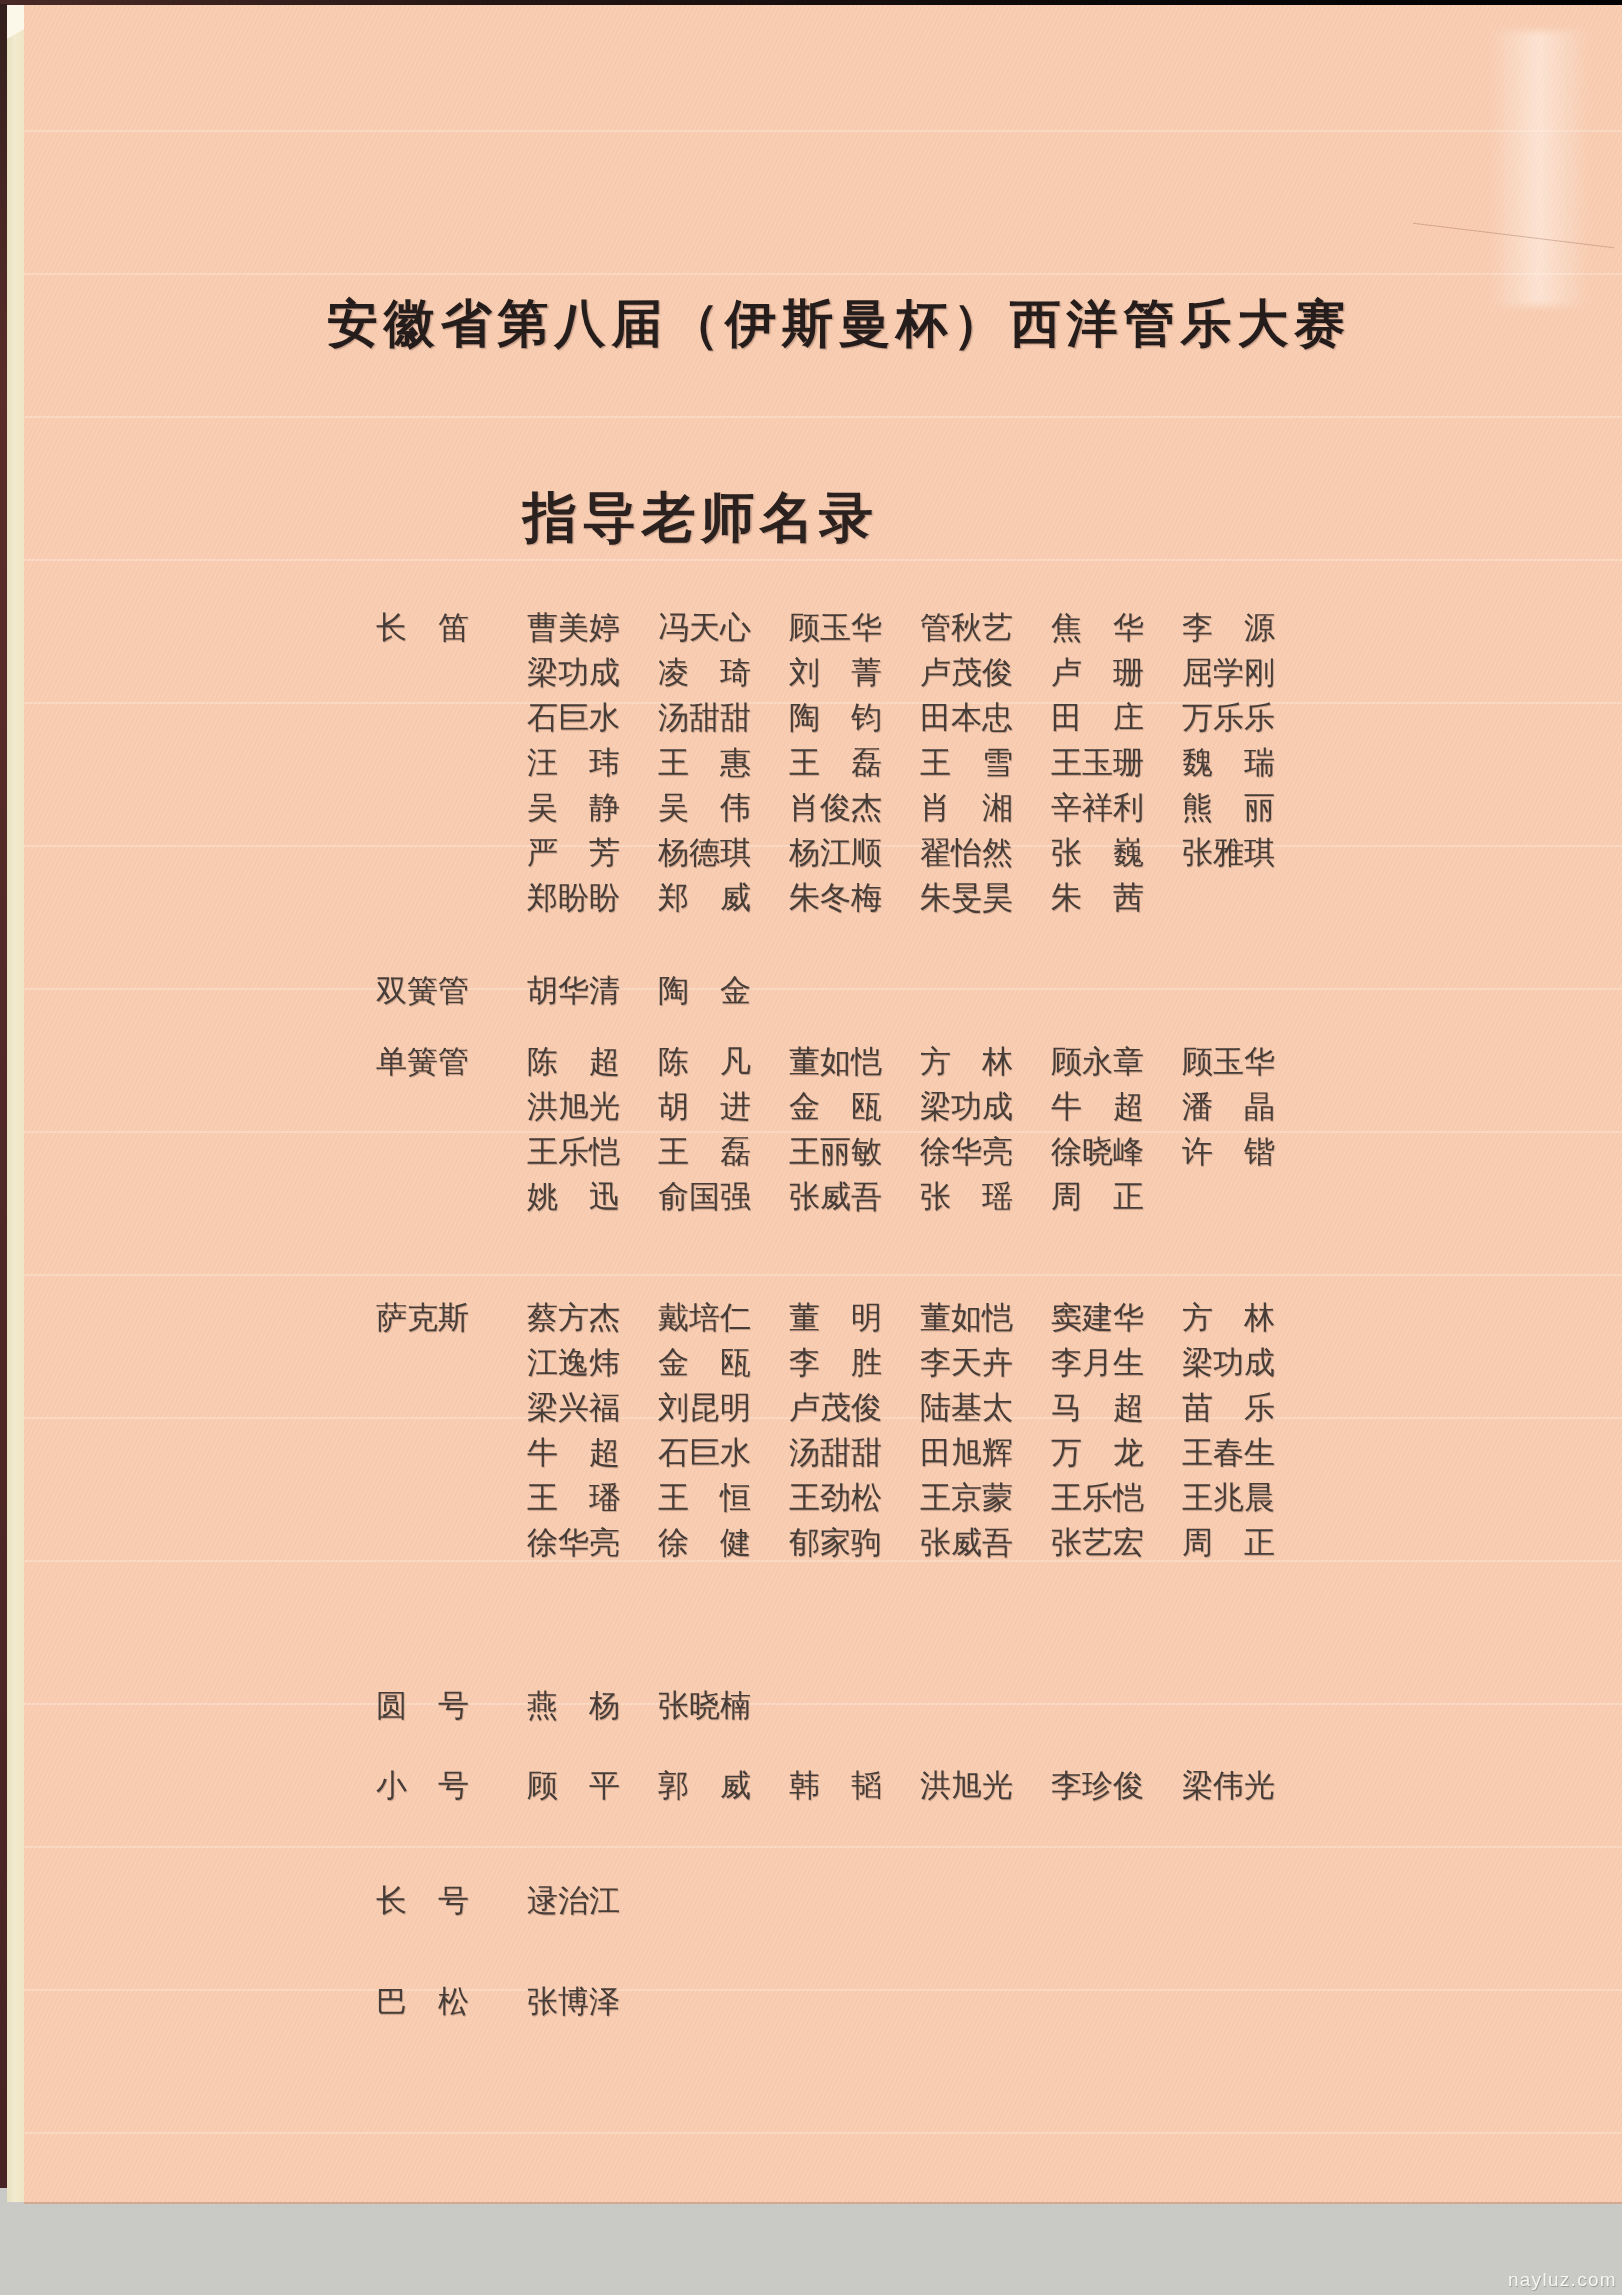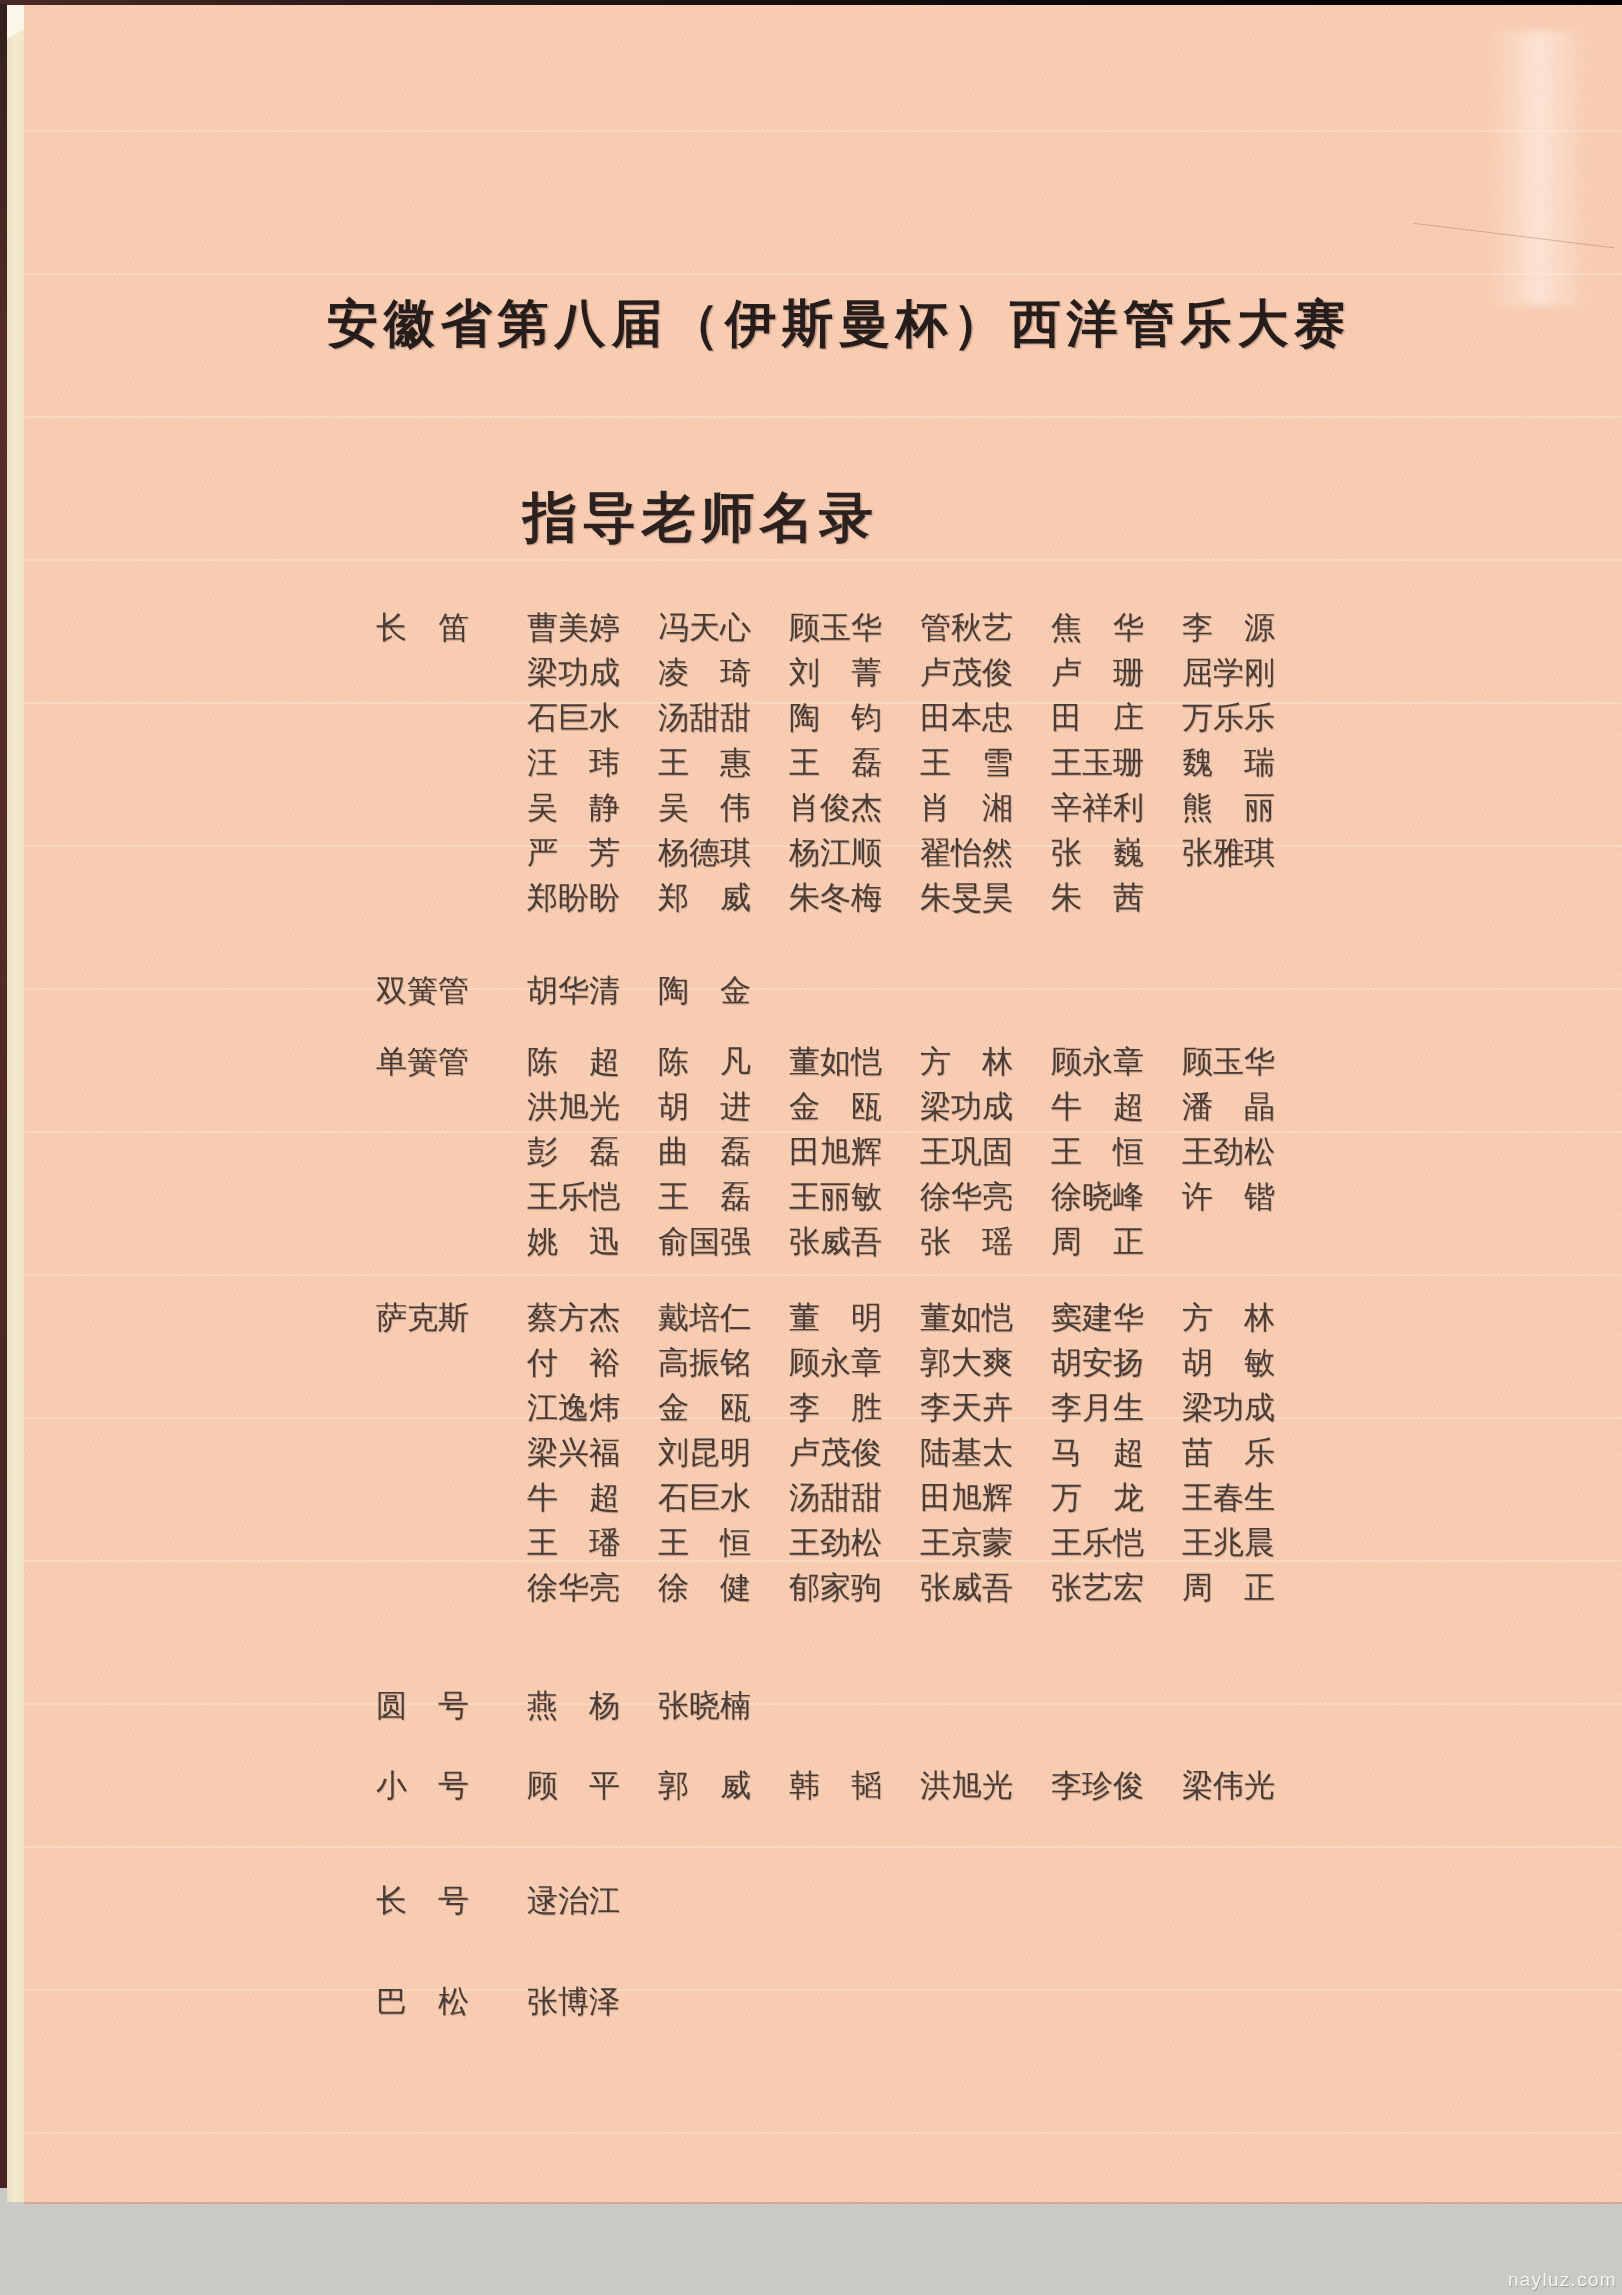--- a/index.html
+++ b/index.html
@@ -133,30 +133,28 @@
         <span class="section-label">双簧管</span>
         <div class="rows">
           <div class="row"><span class="name">胡华清</span><span class="name">陶　金</span></div>
         </div>
       </div>
       <div class="section" style="top: 1034px;">
         <span class="section-label">单簧管</span>
         <div class="rows">
           <div class="row"><span class="name">陈　超</span><span class="name">陈　凡</span><span class="name">董如恺</span><span class="name">方　林</span><span class="name">顾永章</span><span class="name">顾玉华</span></div>
           <div class="row"><span class="name">洪旭光</span><span class="name">胡　进</span><span class="name">金　瓯</span><span class="name">梁功成</span><span class="name">牛　超</span><span class="name">潘　晶</span></div>
-          <div class="row"><span class="name">彭　磊</span><span class="name">曲　磊</span><span class="name">田旭辉</span><span class="name">王巩固</span><span class="name">王　恒</span><span class="name">王劲松</span></div>
           <div class="row"><span class="name">王乐恺</span><span class="name">王　磊</span><span class="name">王丽敏</span><span class="name">徐华亮</span><span class="name">徐晓峰</span><span class="name">许　锴</span></div>
           <div class="row"><span class="name">姚　迅</span><span class="name">俞国强</span><span class="name">张威吾</span><span class="name">张　瑶</span><span class="name">周　正</span></div>
         </div>
       </div>
       <div class="section" style="top: 1290px;">
         <span class="section-label">萨克斯</span>
         <div class="rows">
           <div class="row"><span class="name">蔡方杰</span><span class="name">戴培仁</span><span class="name">董　明</span><span class="name">董如恺</span><span class="name">窦建华</span><span class="name">方　林</span></div>
-          <div class="row"><span class="name">付　裕</span><span class="name">高振铭</span><span class="name">顾永章</span><span class="name">郭大爽</span><span class="name">胡安扬</span><span class="name">胡　敏</span></div>
           <div class="row"><span class="name">江逸炜</span><span class="name">金　瓯</span><span class="name">李　胜</span><span class="name">李天卉</span><span class="name">李月生</span><span class="name">梁功成</span></div>
           <div class="row"><span class="name">梁兴福</span><span class="name">刘昆明</span><span class="name">卢茂俊</span><span class="name">陆基太</span><span class="name">马　超</span><span class="name">苗　乐</span></div>
           <div class="row"><span class="name">牛　超</span><span class="name">石巨水</span><span class="name">汤甜甜</span><span class="name">田旭辉</span><span class="name">万　龙</span><span class="name">王春生</span></div>
           <div class="row"><span class="name">王　璠</span><span class="name">王　恒</span><span class="name">王劲松</span><span class="name">王京蒙</span><span class="name">王乐恺</span><span class="name">王兆晨</span></div>
           <div class="row"><span class="name">徐华亮</span><span class="name">徐　健</span><span class="name">郁家驹</span><span class="name">张威吾</span><span class="name">张艺宏</span><span class="name">周　正</span></div>
         </div>
       </div>
       <div class="section" style="top: 1678px;">
         <span class="section-label">圆　号</span>
         <div class="rows">

